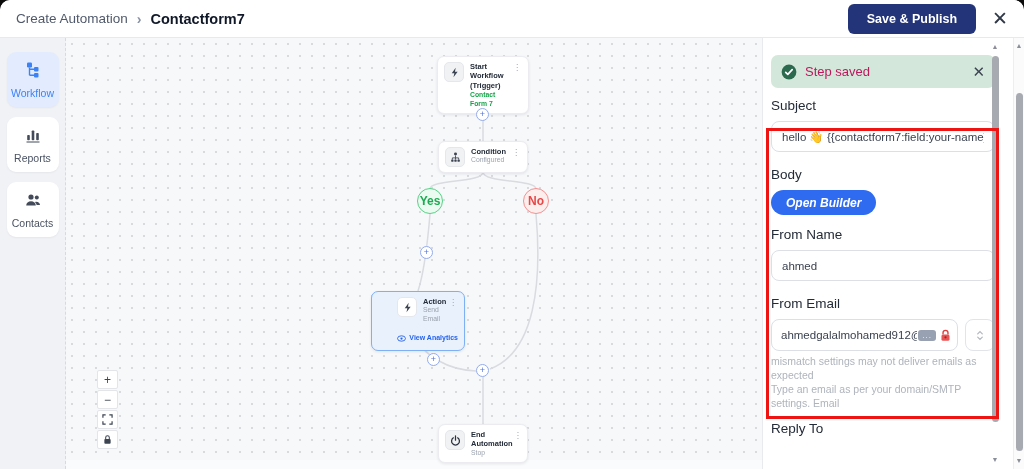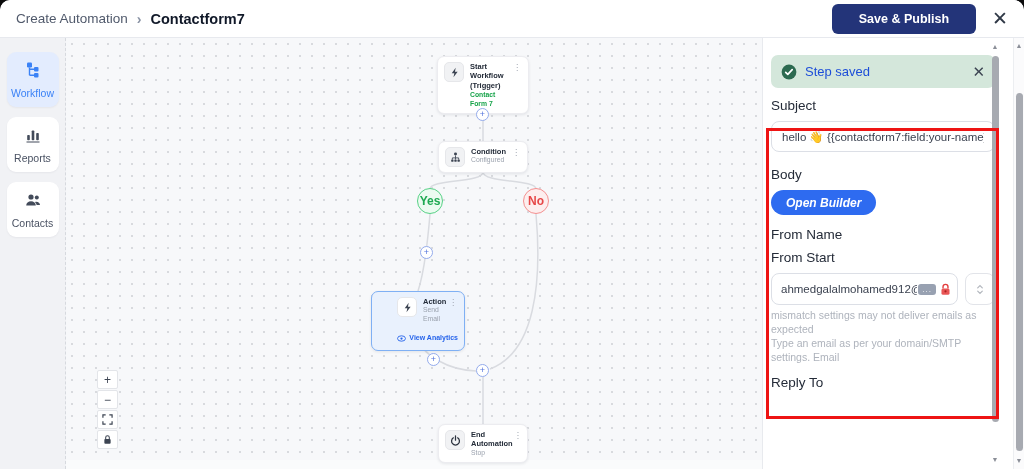--- a/index.html
+++ b/index.html
@@ -6,21 +6,21 @@
   html,body { width:1024px; height:469px; overflow:hidden; background:#0b0b0c; }
   body { font-family:"Liberation Sans","DejaVu Sans",sans-serif; }
   .window { position:relative; width:1024px; height:469px; background:#eef0f3; border-radius:10px 10px 0 0; overflow:hidden; }
 
   
   .header { position:absolute; left:0; top:0; width:1024px; height:38px; background:#fff; border-bottom:1px solid #e7e9ee; display:flex; align-items:center; padding:0 16px; z-index:30; border-radius:10px 10px 0 0; }
   .crumb-parent { color:#50596b; font-size:13.5px; font-weight:500; cursor:pointer; }
   .crumb-sep { color:#8a93a5; font-size:14px; margin:0 9px; font-weight:700; }
   .crumb-current { color:#101828; font-size:14.5px; font-weight:700; }
   .header-spacer { flex:1; }
-  .save-btn { background:#233479; color:#fff; font-size:12.5px; font-weight:600; border:none; border-radius:6px; padding:8px 27px; cursor:pointer; }
+  .save-btn { background:#233479; color:#fff; font-size:12.5px; font-weight:600; border:none; border-radius:6px; padding:8px 19px; cursor:pointer; }
   .close-x { margin-left:16px; color:#2f3846; font-size:19px; font-weight:400; cursor:pointer; line-height:1; }
 
   
   .sidebar { position:absolute; left:0; top:38px; width:66px; height:431px; background:#f1f2f5; border-right:1px dashed #d6d9de; padding-top:14px; z-index:20; }
   .side-item { width:52px; margin:0 auto 10px auto; background:#fff; border-radius:9px; padding:9px 2px 8px 2px; text-align:center; cursor:pointer; box-shadow:0 1px 2px rgba(16,24,40,.05); }
   .side-item .lbl { display:block; font-size:10.5px; color:#4a5263; margin-top:4px; }
   .side-item.active { background:#e3ecfe; }
   .side-item.active .lbl { color:#3b82f6; }
   .side-icon { display:inline-block; height:18px; }
 
@@ -45,21 +45,21 @@
   .yn { position:absolute; width:26px; height:26px; border-radius:50%; font-size:12px; font-weight:700; display:flex; align-items:center; justify-content:center; z-index:5; cursor:default; }
   .yn.yes { background:#ecfbf1; border:1.5px solid #57d186; color:#1fa952; }
   .yn.no  { background:#fdeeee; border:1.5px solid #f49090; color:#e64747; }
   .zoomctl { position:absolute; left:31px; top:332px; width:21px; z-index:6; }
   .zbtn { width:21px; height:19px; background:#fff; border:1px solid #e3e5e9; display:flex; align-items:center; justify-content:center; color:#3c4452; font-size:12px; cursor:pointer; margin-bottom:1px; border-radius:2px; }
 
   
   .panel { position:absolute; left:762px; top:38px; width:251px; height:431px; background:#fff; border-left:1px solid #e8eaee; overflow:hidden; z-index:10; }
   .pcontent { position:absolute; left:8px; top:0; width:224px; }
   .toast { margin-top:17px; height:33px; background:#d4e7db; border-radius:7px; display:flex; align-items:center; padding:0 10px; margin-bottom:10px; }
-  .toast-text { font-size:13px; color:#1d4ed8; margin-left:8px; flex:1; }
+  .toast-text { font-size:13px; color:#be185d; margin-left:8px; flex:1; }
   .toast-x { color:#3c4452; font-size:15px; cursor:pointer; }
   .merge-btn { width:100%; height:27px; background:#fff; border:1px solid #aebbdd; border-radius:7px; color:#23408f; font-size:12.5px; font-weight:600; cursor:pointer; margin-bottom:11px; }
   .flabel { font-size:13.5px; color:#242b38; margin-bottom:8px; }
   .tinput { width:100%; height:31px; border:1px solid #dcdfe6; border-radius:8px; padding:0 10px; font-size:11.5px; color:#3b4250; font-family:"Liberation Sans","DejaVu Sans",sans-serif; background:#fff; }
   .mb15 { margin-bottom:15px; } .mb12 { margin-bottom:12px; } .mb4 { margin-bottom:4px; }
   .builder-btn { height:25px; padding:0 15px; background:#2e6bf0; border:none; border-radius:13px; color:#fff; font-size:12px; font-weight:600; cursor:pointer;font-style:italic; }
   .email-row { display:flex; gap:7px; }
   .email-box { flex:1; height:32px; border:1px solid #dcdfe6; border-radius:8px; display:flex; align-items:center; padding:0 6px 0 9px; min-width:0; cursor:text; }
   .email-text { font-size:11.5px; color:#3b4250; white-space:nowrap; overflow:hidden; }
   .email-chip { background:#98a1b1; color:#fff; font-size:8px; border-radius:3px; padding:1px 4px; margin:0 4px 0 1px; flex:none; letter-spacing:1px; }
@@ -255,22 +255,23 @@
       </div>
 
 
       <div class="flabel">Subject</div>
       <input class="tinput mb15" type="text" value="hello 👋 {{contactform7:field:your-name}}" style="">
 
       <div class="flabel">Body</div>
       <button class="builder-btn mb12" style="display:block">Open Builder</button>
 
       <div class="flabel">From Name</div>
-
-      <div class="flabel">From Start</div>
+      <input class="tinput mb15" type="text" value="ahmed" style="">
+
+      <div class="flabel">From Email</div>
       <div class="email-row mb4">
         <div class="email-box">
           <span class="email-text">ahmedgalalmohamed912@gmail.c</span>
           <span class="email-chip">...</span>
           <span style="display:flex;">
             <svg width="11" height="13" viewBox="0 0 12 14">
                 <path d="M3.3 6 V4.1 a2.7 2.7 0 0 1 5.4 0 V6" fill="none" stroke="#e23b3b" stroke-width="1.5"></path>
                 <rect x="1.6" y="5.8" width="8.8" height="7" rx="1.8" fill="#e85555"></rect>
                 <circle cx="6" cy="9" r="1.2" fill="#a91f1f"></circle>
               </svg>

